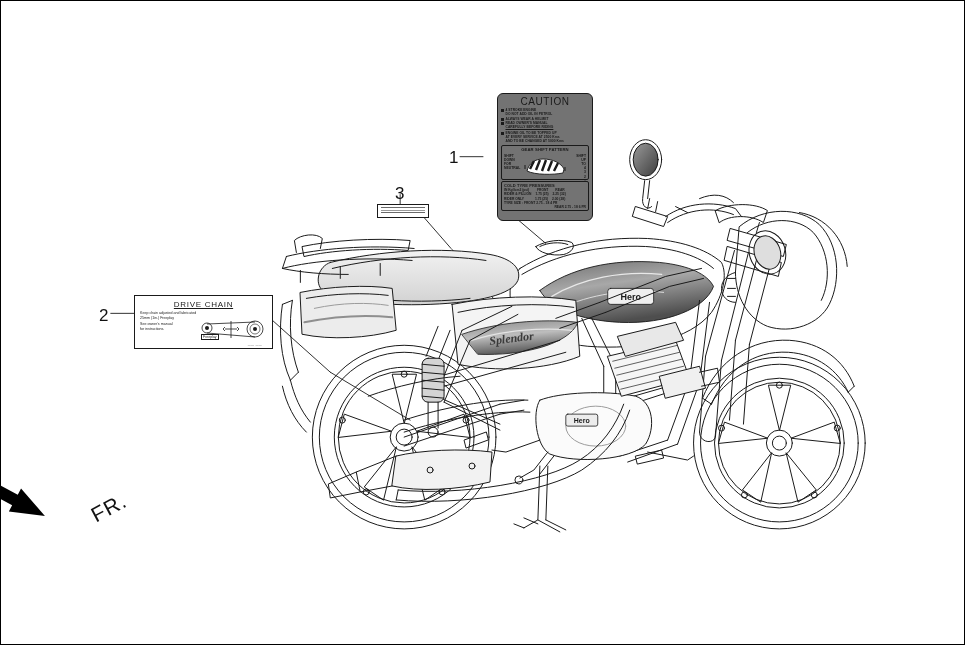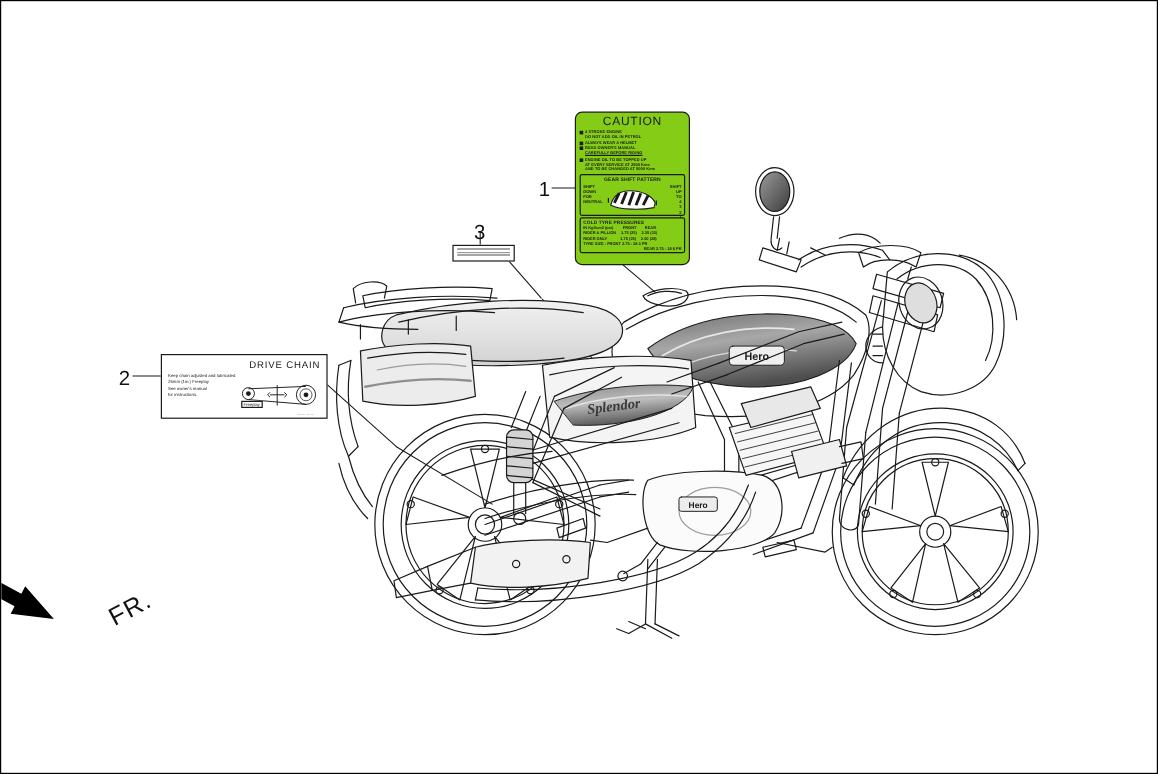--- a/index.html
+++ b/index.html
@@ -28,27 +28,27 @@
     font-family: "Liberation Sans", sans-serif;
     font-size: 17px;
     color: #111;
     font-weight: 400;
     letter-spacing: 0px;
     user-select: none;
   }
   
   .caution-label {
     position: absolute;
-    left: 478px;
+    left: 496px;
     top: 92px;
     width: 96px;
     height: 128px;
     border: 1.2px solid #1a1a1a;
     border-radius: 6px;
-    background: #84cc16;
+    background: #737373;
     box-sizing: border-box;
     padding: 2px 3px;
     overflow: hidden;
   }
   .cl-title {
     text-align: center;
     font-size: 10px;
     letter-spacing: 0.6px;
     color: #1a1a1a;
     line-height: 11px;
@@ -131,25 +131,26 @@
     top: 294px;
     width: 139px;
     height: 54px;
     border: 1.1px solid #1a1a1a;
     background: #fff;
     box-sizing: border-box;
     padding: 4px 5px 2px 5px;
     overflow: hidden;
   }
   .chl-title {
-    text-align: right;
+    text-align: center;
     font-size: 8px;
     letter-spacing: 0.7px;
     color: #1a1a1a;
     margin-bottom: 2px;
+    text-decoration: underline;
   }
   .chl-line {
     font-size: 3.6px;
     line-height: 4.6px;
     color: #1a1a1a;
     white-space: nowrap;
   }
   .chl-gap { height: 2px; }
   .chl-freeplay {
     position: absolute;

